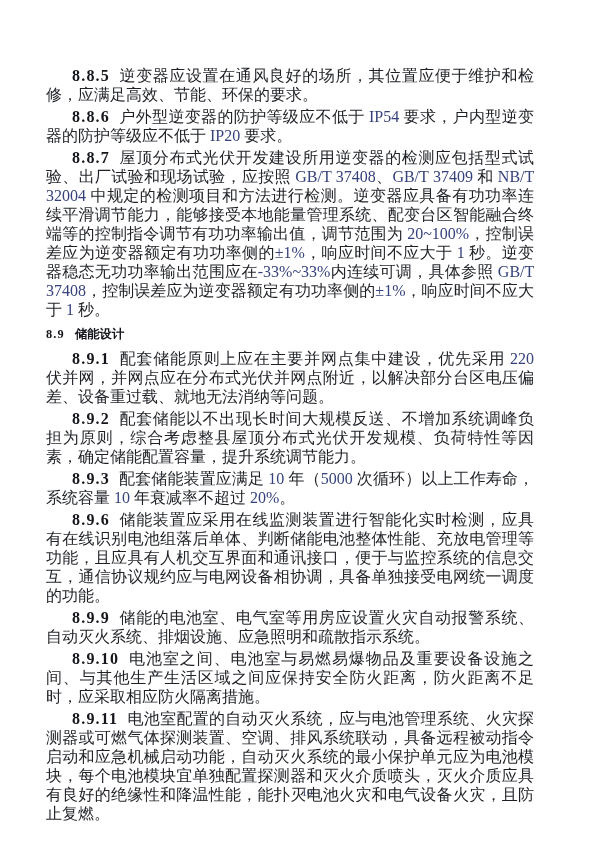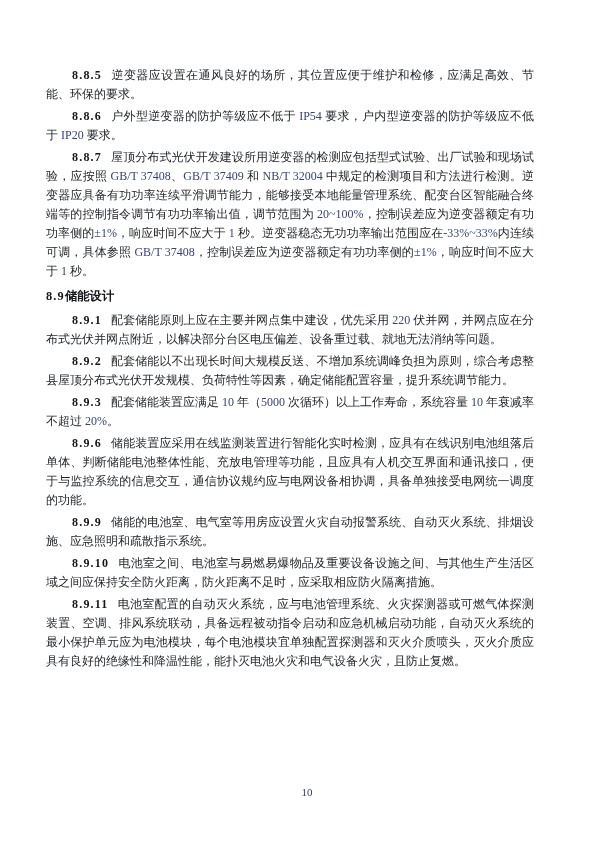--- a/index.html
+++ b/index.html
@@ -13,21 +13,21 @@
     color: #1f2126;
   }
   .page-body {
     position: absolute;
     left: 46px;
     top: 66px;
     width: 506px;
   }
   .clause {
     margin: 0 18px 3px 0;
-    font-size: 12px;
+    font-size: 16px;
     line-height: 19px;
     text-align: justify;
     text-indent: 26px;
     color: #1f2126;
   }
   .clause .num {
     font-weight: bold;
     letter-spacing: 1.2px;
     margin-right: 9px;
     color: #15161b;
@@ -35,20 +35,21 @@
   .section-heading {
     margin: 6px 0 5px 0;
     font-size: 12.3px;
     line-height: 19px;
     font-weight: bold;
     text-indent: 0;
     color: #15161b;
   }
   .section-heading .num {
     letter-spacing: 1.2px;
+    margin-right: 10px;
   }
   .lat { color: #36427c; }
   .page-number {
     position: absolute;
     top: 786px;
     left: 0;
     width: 614px;
     text-align: center;
     font-size: 11px;
     color: #333c63;

